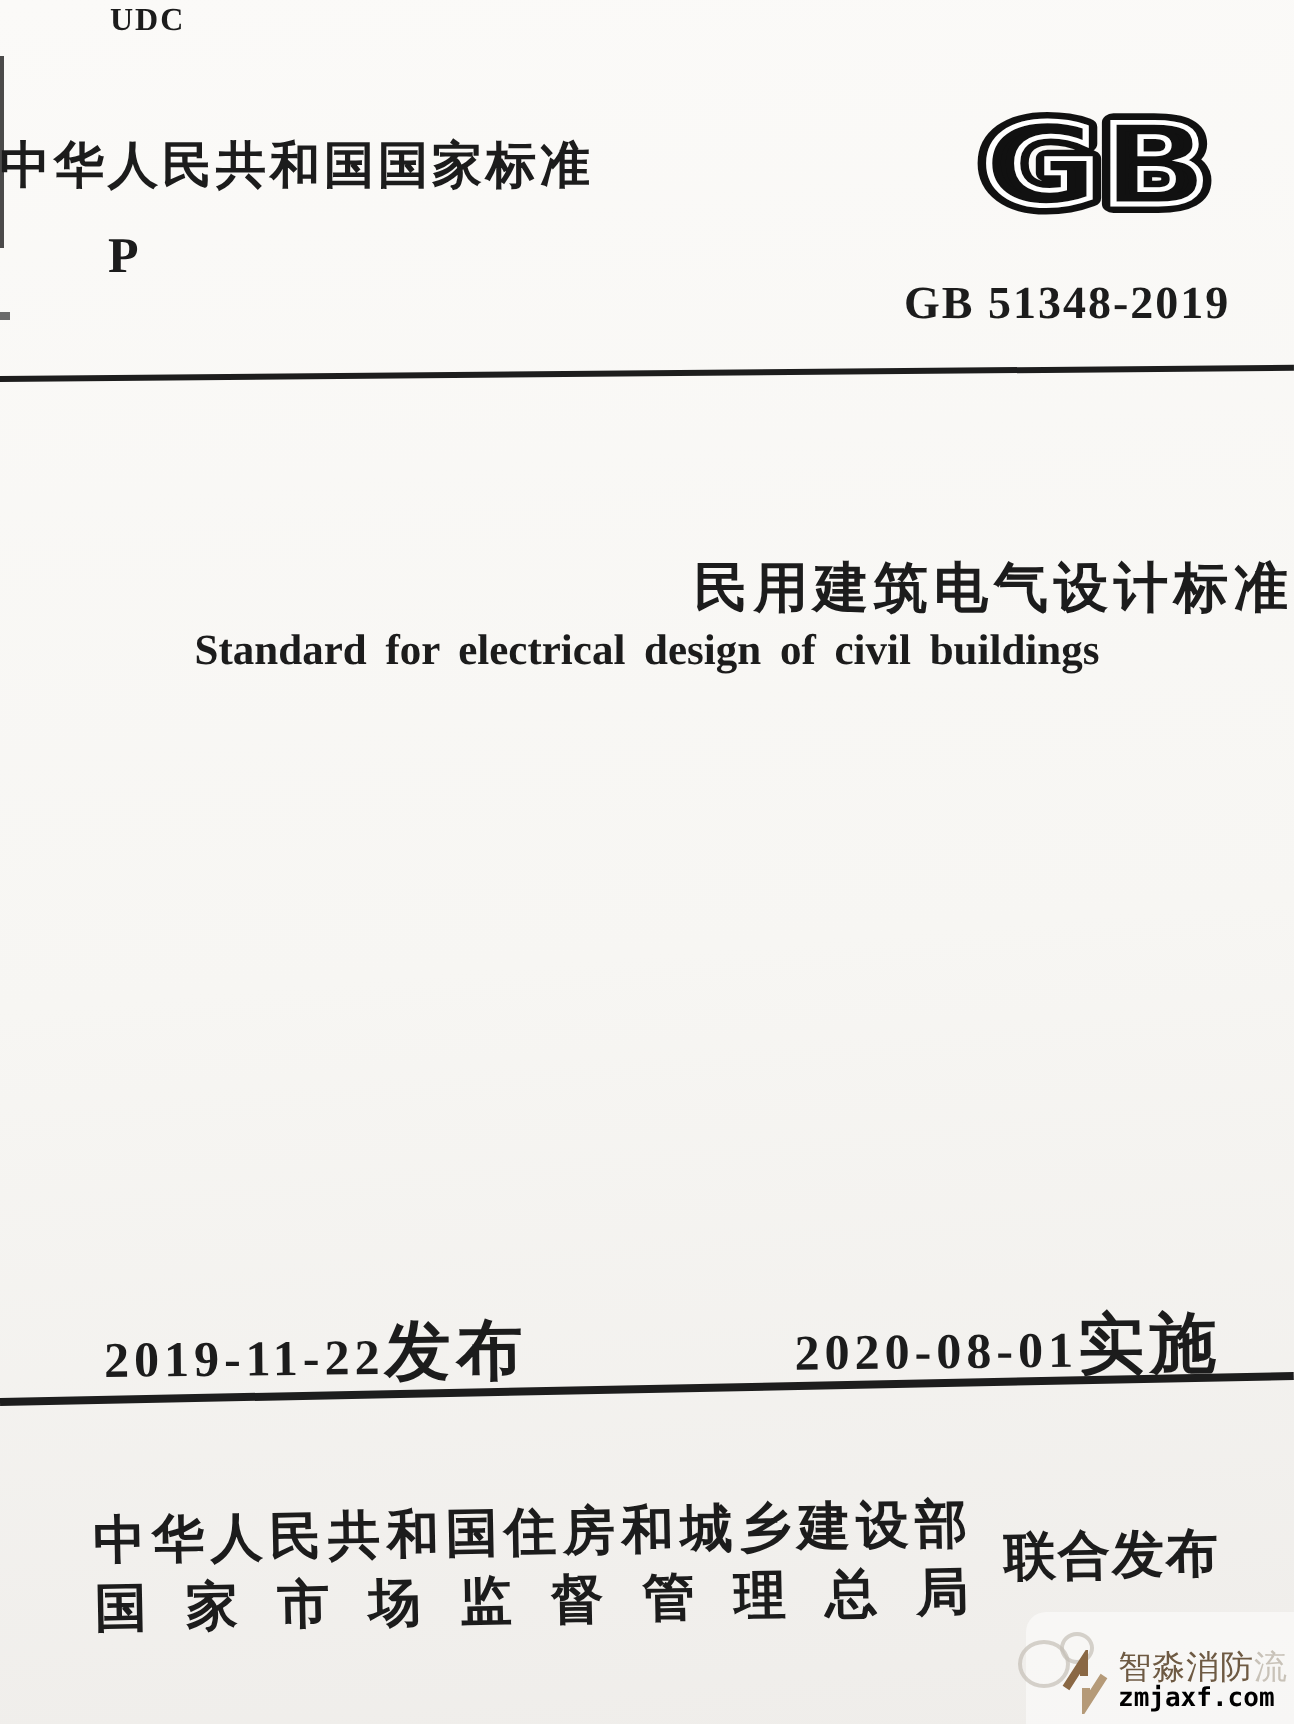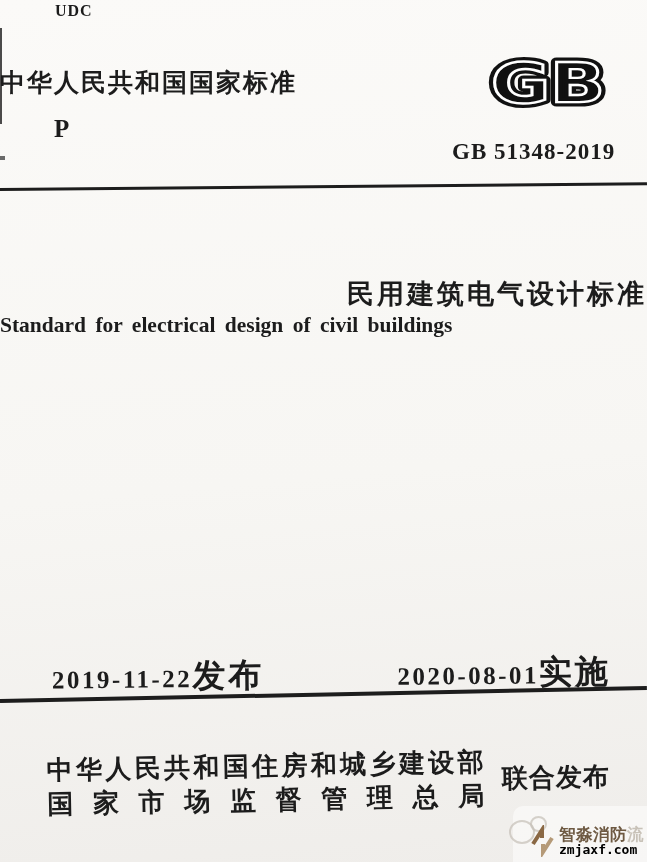--- a/index.html
+++ b/index.html
@@ -23,21 +23,21 @@
        font-weight:bold;font-size:25px;}
   .std-no{left:452px;top:139px;width:150px;text-align:center;
        font-family:"Liberation Serif","DejaVu Serif",serif;
        font-weight:bold;font-size:23px;letter-spacing:1px;white-space:nowrap;}
   .rule{left:0;width:100%;background:#1d1d1d;transform-origin:left center;}
   .rule-top{top:188px;height:3px;transform:rotate(-0.5deg);}
   .rule-bottom{top:699px;height:4px;transform:rotate(-1.15deg);}
   
   .doc-title{left:0;right:0;top:256px;text-align:right;font-weight:bold;
        font-size:27px;letter-spacing:3px;margin-top:20px;}
-  .doc-subtitle{left:0;right:0;top:313px;text-align:left;
+  .doc-subtitle{left:0;right:0;top:313px;text-align:center;
        font-family:"Liberation Serif","DejaVu Serif",serif;
        font-weight:bold;font-size:21.5px;word-spacing:4px;white-space:nowrap;}
   
   .dates-row{top:656px;left:0;right:0;display:flex;justify-content:space-between;
        padding:0 36px 0 52px;transform:rotate(-0.6deg);transform-origin:left center;}
   .date-group{display:flex;align-items:baseline;white-space:nowrap;}
   .date-num{font-family:"Liberation Serif","DejaVu Serif",serif;
        font-weight:bold;font-size:25px;letter-spacing:2.5px;}
   .date-label{font-weight:bold;font-size:33px;letter-spacing:3px;}
   
@@ -50,21 +50,21 @@
        letter-spacing:1px;white-space:nowrap;}
   
   .wm-box{right:0;bottom:0;width:134px;height:56px;
        background:rgba(255,255,255,.5);border-radius:10px 0 0 0;}
   .wm-circle{border:2px solid rgba(196,191,182,.7);border-radius:50%;}
   .wm-c1{right:112px;bottom:18px;width:22px;height:20px;}
   .wm-c2{right:100px;bottom:30px;width:13px;height:12px;}
   .watermark{right:3px;bottom:5px;display:flex;align-items:center;}
   .wm-logo{width:27px;height:32px;margin-right:3px;flex:0 0 auto;}
   .wm-text{display:flex;flex-direction:column;line-height:1.05;}
-  .wm-name{font-size:16.5px;font-weight:bold;color:#6e5a43;white-space:nowrap;letter-spacing:0.5px;text-align:center;}
+  .wm-name{font-size:16.5px;font-weight:normal;color:#6e5a43;white-space:nowrap;letter-spacing:0.5px;text-align:center;}
   .wm-name .suffix{color:#c8c2b8;}
   .wm-domain{font-size:13px;font-weight:bold;color:#000000;
        font-family:"DejaVu Sans Mono","Liberation Mono",monospace;}
 </style>
 </head>
 <body>
 
 <div class="abs edge-strip"></div>
 <div class="abs edge-tick"></div>
 

